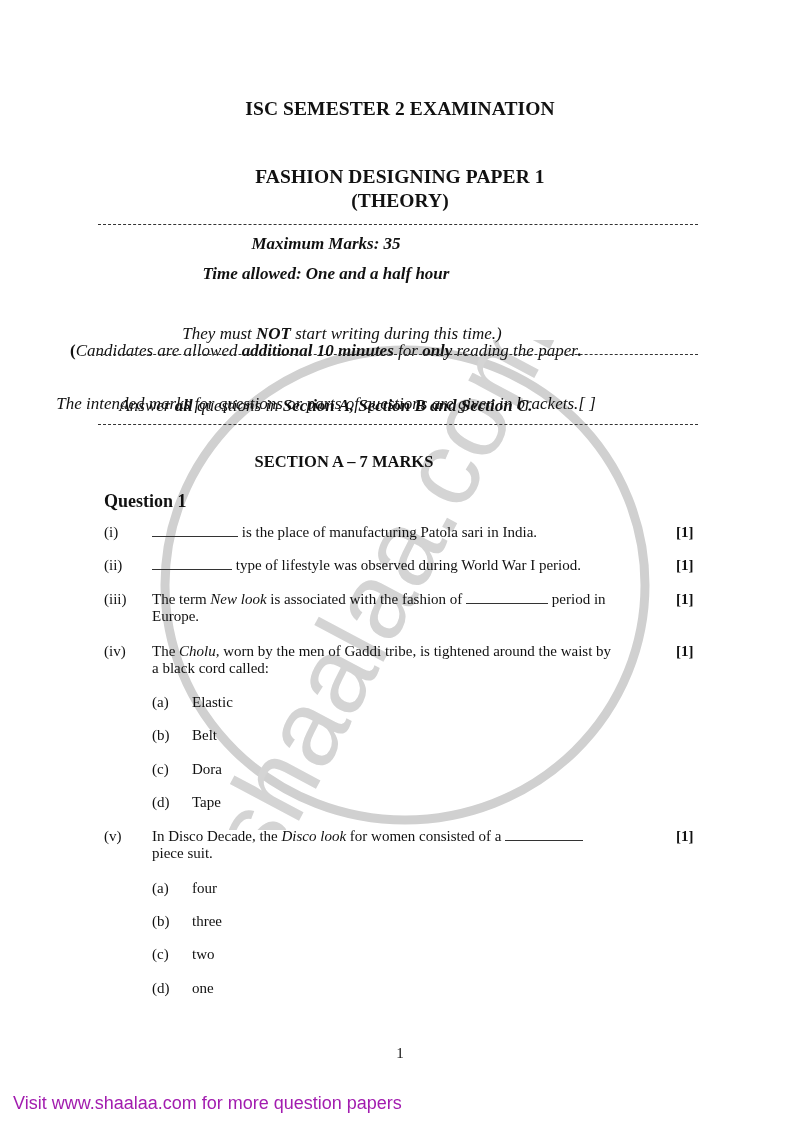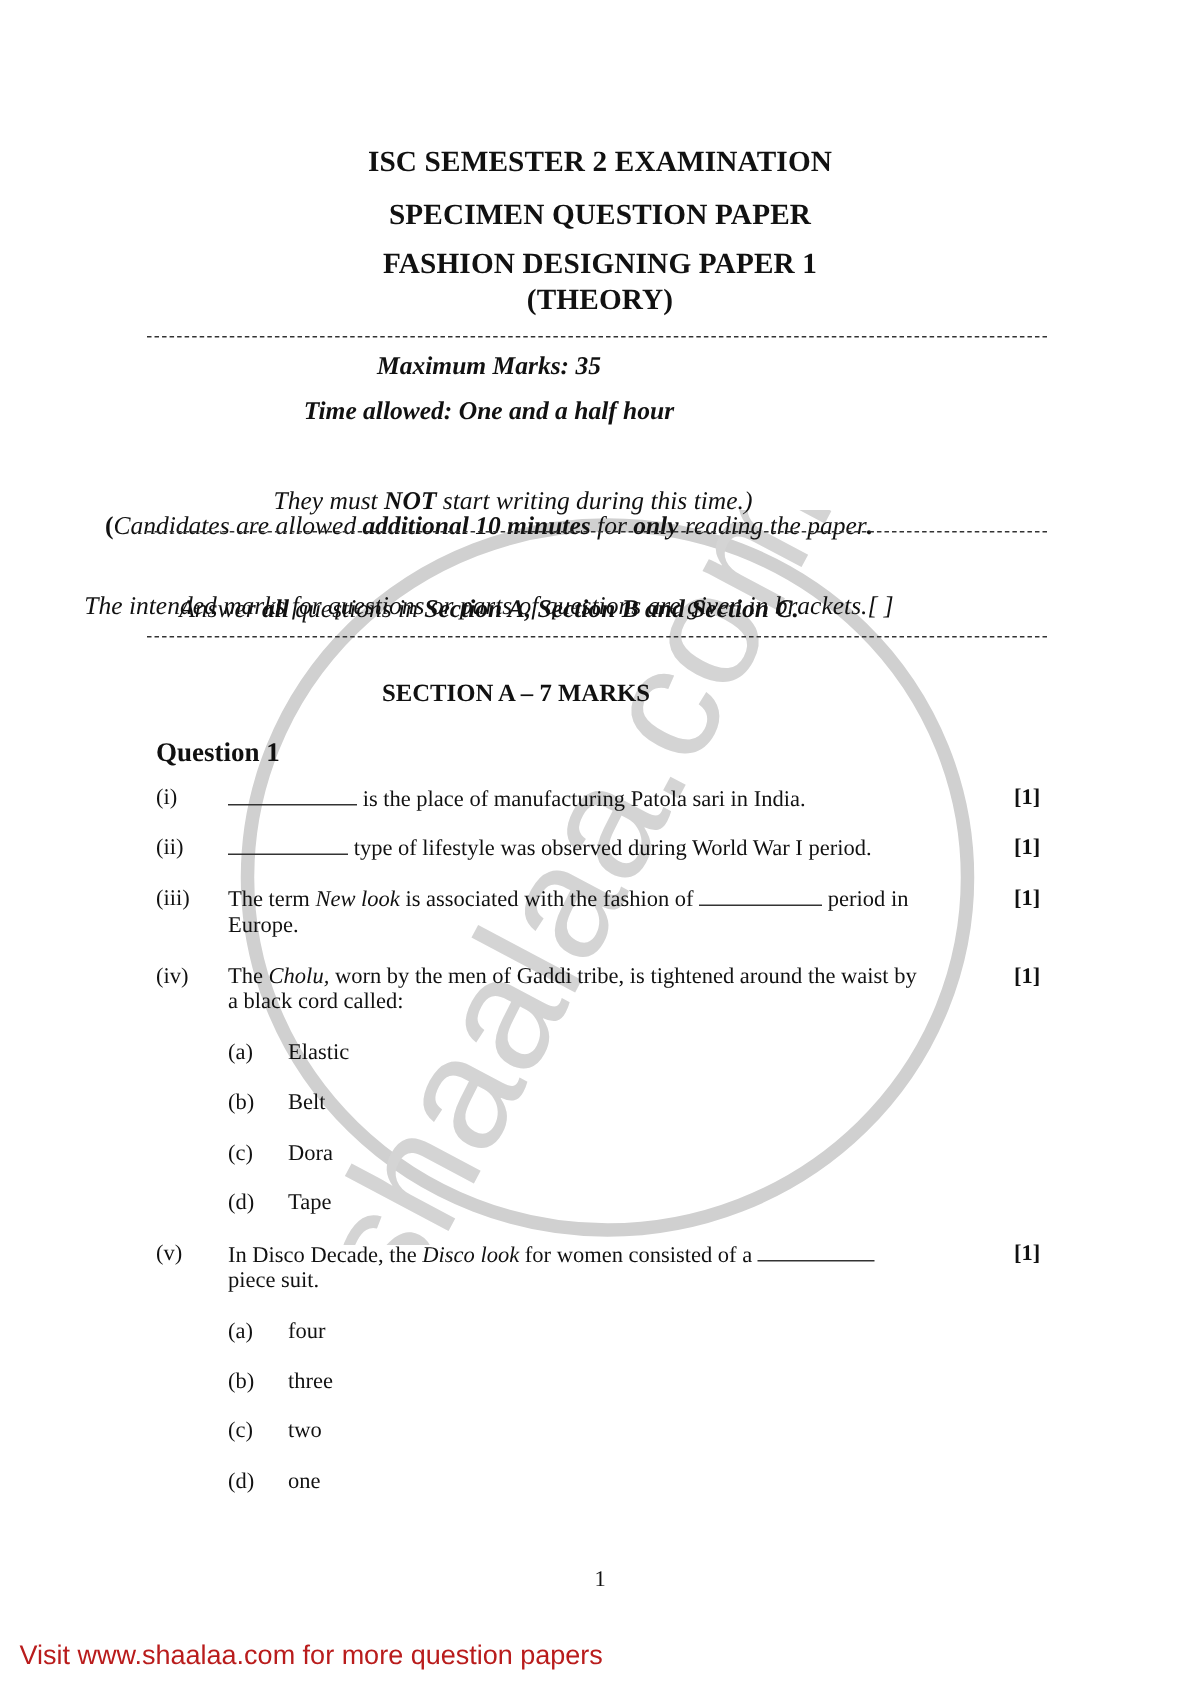--- a/index.html
+++ b/index.html
@@ -34,35 +34,34 @@
     .qnum { position: absolute; left: 0; top: 0; }
     .qtext { position: absolute; left: 48px; top: 0; width: 460px; }
     .qmark { position: absolute; left: 572px; top: 0; font-weight: bold; }
     .blank { display: inline-block; border-bottom: 1px solid #333; height: 12px; vertical-align: baseline; }
     .opt { position: absolute; font-size: 15px; }
     .opt .olabel { position: absolute; left: 0; }
     .opt .otext { position: absolute; left: 40px; white-space: nowrap; }
     .pagenum { position: absolute; left: 0; width: 800px; text-align: center; top: 1045px; font-size: 15px; }
     .footer {
       position: absolute; left: 13px; top: 1093px;
-      font-family: "Liberation Sans", "DejaVu Sans", sans-serif; font-size: 18px; color: #b91c1c;
+      font-family: "Liberation Sans", "DejaVu Sans", sans-serif; font-size: 18px; color: #a21caf;
     }
   </style>
 </head>
 <body>
 
 <svg class="watermark" viewBox="0 0 500 490">
   <ellipse cx="250" cy="245" rx="240" ry="235" fill="none" stroke="#d0d0d0" stroke-width="9"></ellipse>
   <text x="250" y="270" text-anchor="middle" transform="rotate(-62 250 260)" font-family="Liberation Sans, DejaVu Sans, sans-serif" font-size="108" fill="#d4d4d4">shaalaa.com</text>
 </svg>
 
 <div class="content">
 
   <div class="title" style="top:98px">ISC SEMESTER 2 EXAMINATION</div>
-  <div class="title" style="top:133px">SPECIMEN QUESTION PAPER</div>
   <div class="title" style="top:166px">FASHION DESIGNING PAPER 1</div>
   <div class="title" style="top:190px">(THEORY)</div>
 
   <div class="dash" style="top:224px"></div>
 
   <div class="center-line" style="top:234px; font-weight:bold;">Maximum Marks: 35</div>
   <div class="center-line" style="top:264px; font-weight:bold;">Time allowed: One and a half hour</div>
   <div class="center-line" style="top:295px;margin-top:46px;">
     <b style="font-style:normal">(</b><span>Candidates are allowed </span><b>additional 10 minutes</b><span> for </span><b>only</b><span> reading the paper</span><b>.</b>
   </div>

